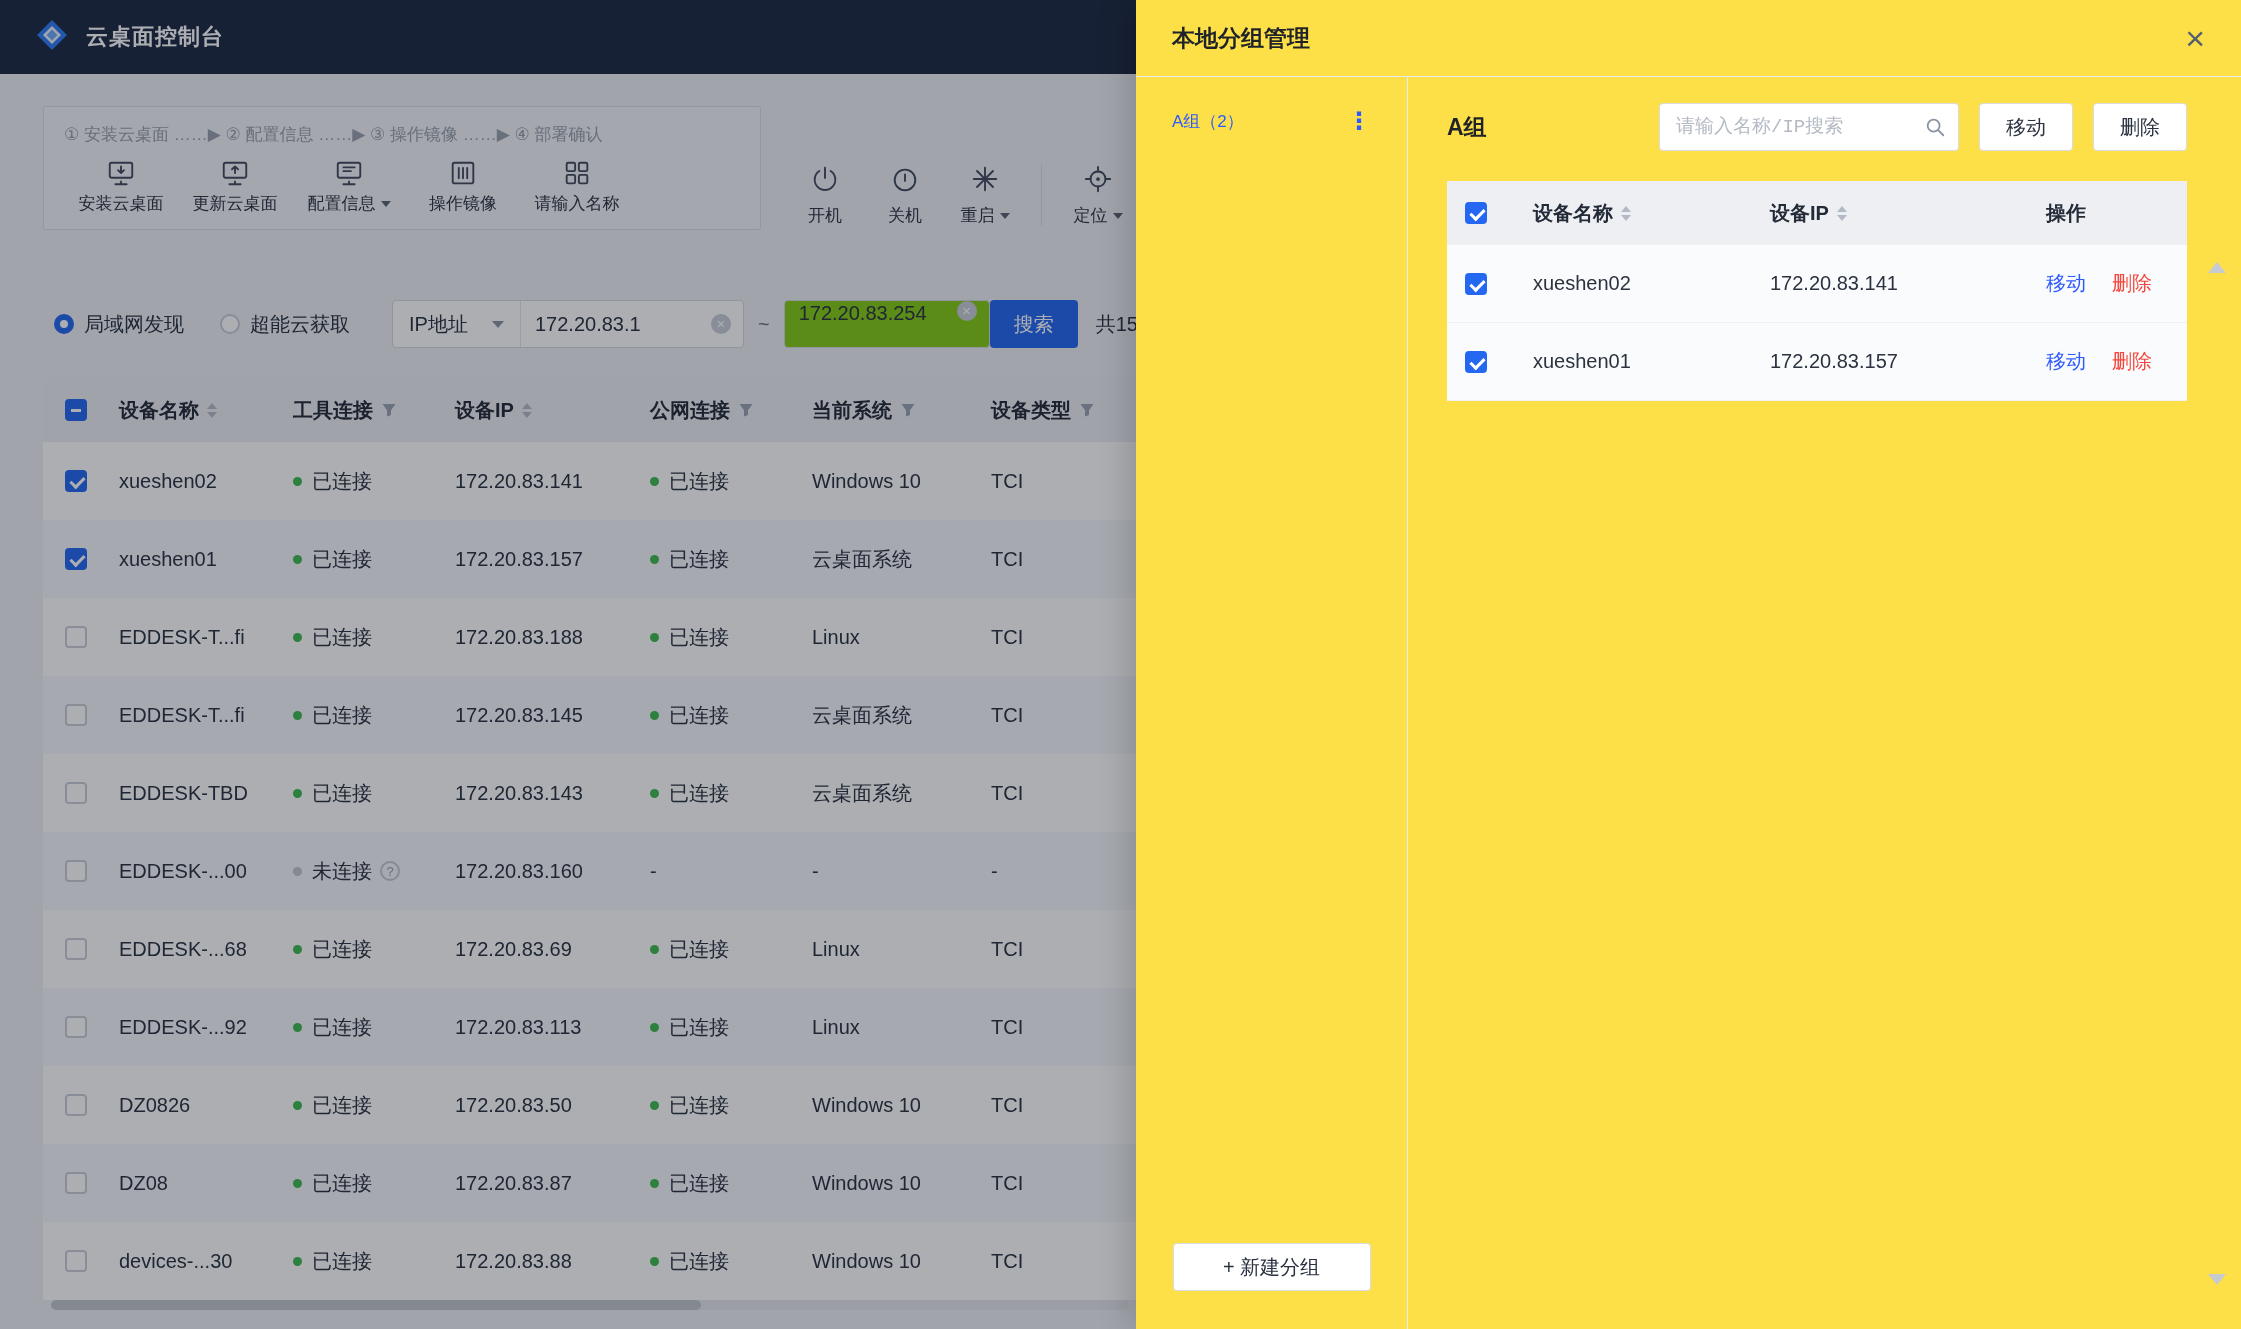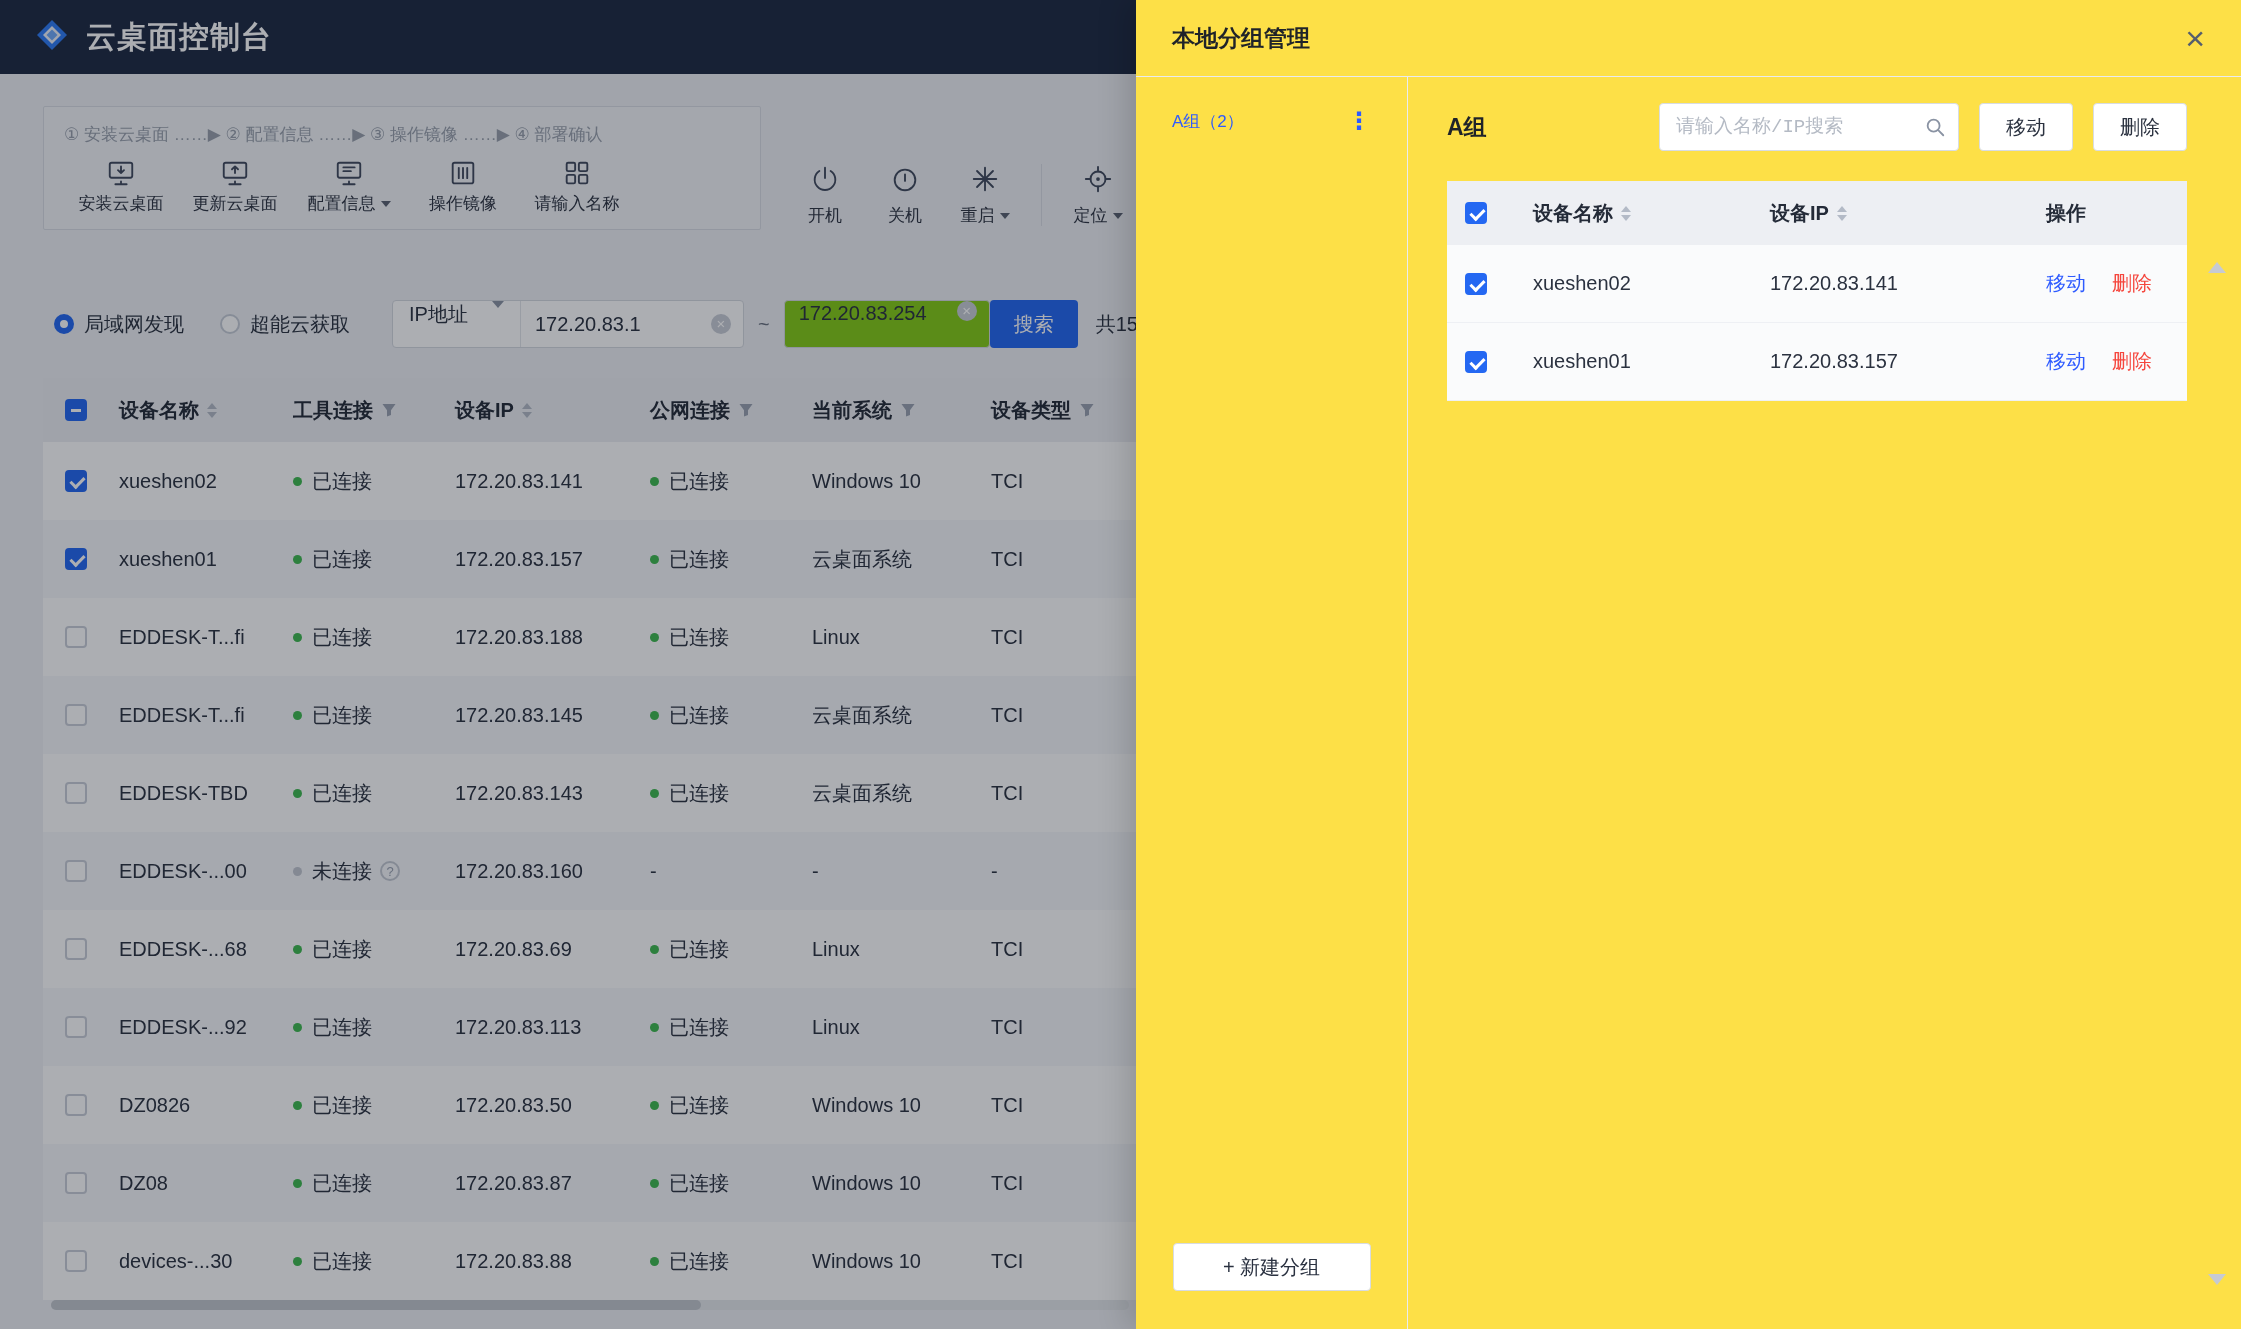--- a/index.html
+++ b/index.html
@@ -2,21 +2,21 @@
 <html><head>
 <meta charset="utf-8">
 <style>
   *{box-sizing:border-box}
   html,body{margin:0;padding:0}
   body{font-family:"Liberation Sans","DejaVu Sans",sans-serif;color:#2b3240;background:#d8dadd}
   #app{position:relative;width:2241px;height:1329px;background:#eef0f4;overflow:hidden}
 
   
   .topbar{height:74px;background:#1d2942;display:flex;align-items:center;gap:16px;padding:0 34px}
-  .topbar-title{color:#ffffff;font-size:30px;font-weight:700;letter-spacing:1px}
+  .topbar-title{color:#ffffff;font-size:22px;font-weight:700;letter-spacing:1px}
 
   
   .toolbar-row{display:flex;align-items:flex-start;margin:32px 0 0 43px}
   .deploy-card{width:718px;border:1px solid #d9dde4;border-radius:2px;padding:16px 20px 14px;background:#f3f5f8}
   .steps{font-size:17px;color:#99a0ac;white-space:nowrap}
   .deploy-buttons{display:flex;margin-top:12px}
   .tbtn{width:114px;display:flex;flex-direction:column;align-items:center;gap:0;cursor:pointer}
   .pbtn{width:80px;display:flex;flex-direction:column;align-items:center;gap:6px;cursor:pointer}
   .ticon svg{stroke:#414a5d;fill:none;stroke-width:2;stroke-linecap:round;stroke-linejoin:round}
   .tlabel-row{display:flex;align-items:center;gap:5px}
@@ -24,21 +24,21 @@
   .caret{width:0;height:0;border-left:5px solid transparent;border-right:5px solid transparent;border-top:6px solid #5a6171}
   .power-group{display:flex;align-items:flex-start;margin-left:24px;margin-top:58px}
   .vdiv{width:1px;height:62px;background:#d9dde4;margin:0 16px}
 
   
   .filter-row{display:flex;align-items:center;margin:70px 0 0 54px;height:48px}
   .radio-item{display:flex;align-items:center;gap:10px;font-size:20px;cursor:pointer;margin-right:36px}
   .radio{width:20px;height:20px;border-radius:50%;border:2px solid #c6ccd6;background:#fff;display:inline-block}
   .radio.checked{border:6px solid #2468f2}
   .ip-group{display:flex;align-items:center;height:48px;background:#fff;border:1px solid #d5d9e0;border-radius:4px;margin-left:6px}
-  .ip-select{display:flex;gap:10px;width:128px;padding:0 16px;height:100%;border-right:1px solid #e2e5ea;font-size:20px;color:#2b3240;cursor:pointer}
+  .ip-select{display:flex;align-items:center;gap:10px;width:128px;padding:0 16px;height:100%;border-right:1px solid #e2e5ea;font-size:20px;color:#2b3240;cursor:pointer}
   .sel-caret{width:0;height:0;border-left:6px solid transparent;border-right:6px solid transparent;border-top:7px solid #8a93a3;margin-left:auto}
   .ip-input-wrap{display:flex;align-items:center;width:222px;padding:0 12px;height:100%}
   .ip-box2{display:flex;align-items:flex-start;width:206px;height:48px;background:#84cc16;border:1px solid #d5d9e0;border-radius:4px;padding:0 12px}
   .ip-input{border:none;outline:none;background:transparent;font-size:20px;color:#2b3240;width:100%;font-family:inherit}
   .clear-ic{flex:0 0 auto;width:20px;height:20px;border-radius:50%;background:#c9cdd6;color:#fff;font-size:15px;line-height:20px;text-align:center;cursor:pointer}
   .tilde{margin:0 14px;font-size:20px;color:#6b7280}
   .search-btn{width:88px;height:48px;background:#2468f2;color:#fff;border:none;border-radius:4px;font-size:20px;cursor:pointer;font-family:inherit}
   .total{margin-left:18px;font-size:20px;color:#2b3240;white-space:nowrap}
 
   

